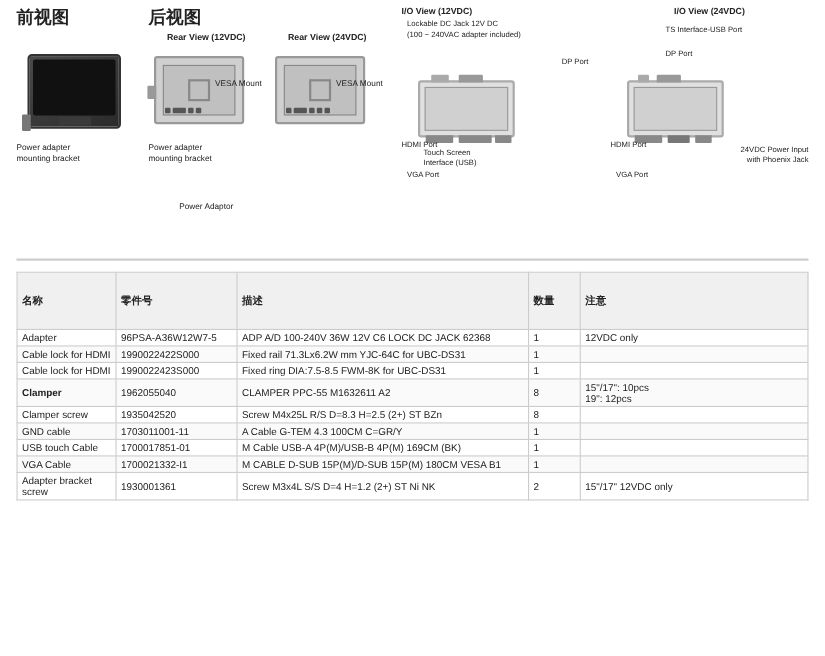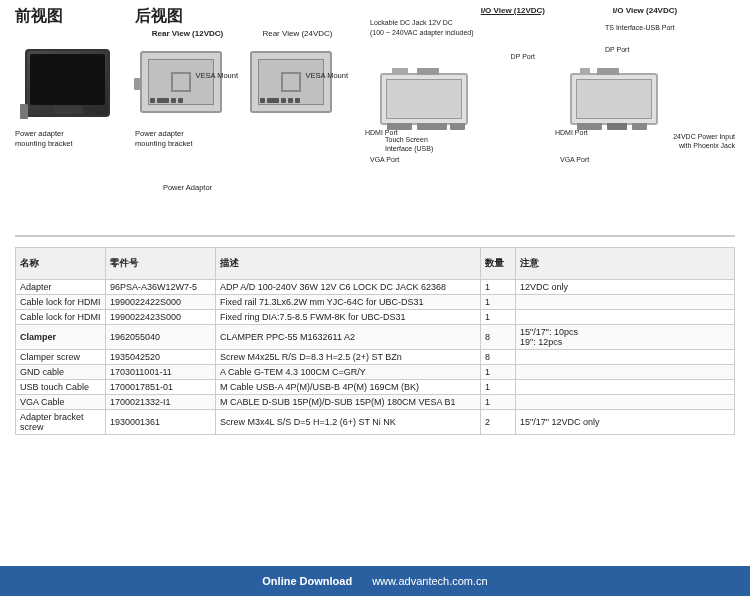--- a/index.html
+++ b/index.html
@@ -43,21 +43,21 @@
     table {
       width: 100%;
       border-collapse: collapse;
       font-size: 9.5px;
     }
     thead tr {
       background: #f0f0f0;
     }
     th {
       border: 1px solid #ccc;
-      padding: 9px 4px;
+      padding: 19px 4px;
       text-align: left;
       font-weight: bold;
       font-size: 9.5px;
     }
     td {
       border: 1px solid #ccc;
       padding: 2px 4px;
       font-size: 9px;
     }
     tbody tr:nth-child(even) {
@@ -280,21 +280,21 @@
               <span style="white-space:pre-line;">Power adapter
 mounting bracket</span>
             </div>
 
             <div style="position:absolute; top:30px; right:2px; font-size:7.5px; color:#222;">VESA Mount</div>
           </div>
           <div style="font-size:7.5px; text-align:center; margin-top:2px;">Power Adaptor</div>
         </div>
 
         <div style="width:105px; position:relative;">
-          <div class="sub-title" style="font-size:8px;font-weight:normal;text-align:center;margin-bottom:3px;">Rear View (24VDC)</div>
+          <div class="sub-title" style="font-size:8px;font-weight:bold;text-align:center;margin-bottom:3px;">Rear View (24VDC)</div>
           <div style="position:relative; height:140px;">
             <div style="position:absolute; top:10px; left:5px;">
               <div class="rear-dev">
                 <div class="rear-dev-panel"></div>
                 <div class="vesa-indicator"></div>
                 <div class="rear-dev-port-row">
                   <div class="rp"></div>
                   <div class="rp-wide"></div>
                   <div class="rp"></div>
                   <div class="rp"></div>
@@ -307,21 +307,21 @@
           </div>
         </div>
 
       </div>
     </div>
 
     <div class="col-io">
       <div class="io-pair">
 
         <div class="io-half" style="padding-right:5px; min-height:160px; position:relative;">
-          <div class="sub-title" style="font-size:8px;font-weight:bold;text-align:right;margin-bottom:3px;text-decoration:underline;">I/O View (12VDC)</div>
+          <div class="sub-title" style="font-size:8px;font-weight:bold;text-align:left;margin-bottom:3px;">I/O View (12VDC)</div>
           <div style="position:relative; height:150px;">
 
             <div style="position:absolute; top:55px; left:15px;">
               <div class="io-dev">
                 <div class="io-dev-face"></div>
 
                 <div style="position:absolute; top:-7px; left:10px; width:16px; height:7px; background:#aaa; border-radius:1px 1px 0 0;"></div>
                 <div style="position:absolute; top:-7px; left:35px; width:22px; height:7px; background:#999; border-radius:1px 1px 0 0;"></div>
 
                 <div style="position:absolute; bottom:-7px; left:5px; width:25px; height:7px; background:#888; border-radius:0 0 1px 1px;"></div>
@@ -374,21 +374,21 @@
   <div class="divider"></div>
 
   <div class="bottom-section">
 
     <table>
       <thead>
         <tr>
           <th style="width:90px;">名称</th>
           <th style="width:110px;">零件号</th>
           <th style="width:265px;">描述</th>
-          <th style="width:35px;">数量</th>
+          <th style="width:47px;">数量</th>
           <th>注意</th>
         </tr>
       </thead>
       <tbody id="table-body">
       <tr>
             <td style="white-space: pre-line;">Adapter</td>
             <td style="white-space: pre-line;">96PSA-A36W12W7-5</td>
             <td style="white-space: pre-line;">ADP A/D 100-240V 36W 12V C6 LOCK DC JACK 62368</td>
             <td style="white-space: pre-line;">1</td>
             <td style="white-space: pre-line;">12VDC only</td>
@@ -439,26 +439,22 @@
           <tr>
             <td style="white-space: pre-line;">VGA Cable</td>
             <td style="white-space: pre-line;">1700021332-I1</td>
             <td style="white-space: pre-line;">M CABLE D-SUB 15P(M)/D-SUB 15P(M) 180CM VESA B1</td>
             <td style="white-space: pre-line;">1</td>
             <td style="white-space: pre-line;"></td>
           </tr>
           <tr>
             <td style="white-space: pre-line;">Adapter bracket screw</td>
             <td style="white-space: pre-line;">1930001361</td>
-            <td style="white-space: pre-line;">Screw M3x4L S/S D=5 H=1.2 (6+) ST Ni NK</td>
+            <td style="white-space: pre-line;">Screw M3x4L S/S D=4 H=1.2 (2+) ST Ni NK</td>
             <td style="white-space: pre-line;">2</td>
             <td style="white-space: pre-line;">15"/17" 12VDC only</td>
           </tr>
         </tbody>
     </table>
   </div>
 
-  <div class="footer">
-    <span class="footer-label">Online Download</span>
-    <span class="footer-url">www.advantech.com.cn</span>
-  </div>
 
 </div>
 
 </body></html>

